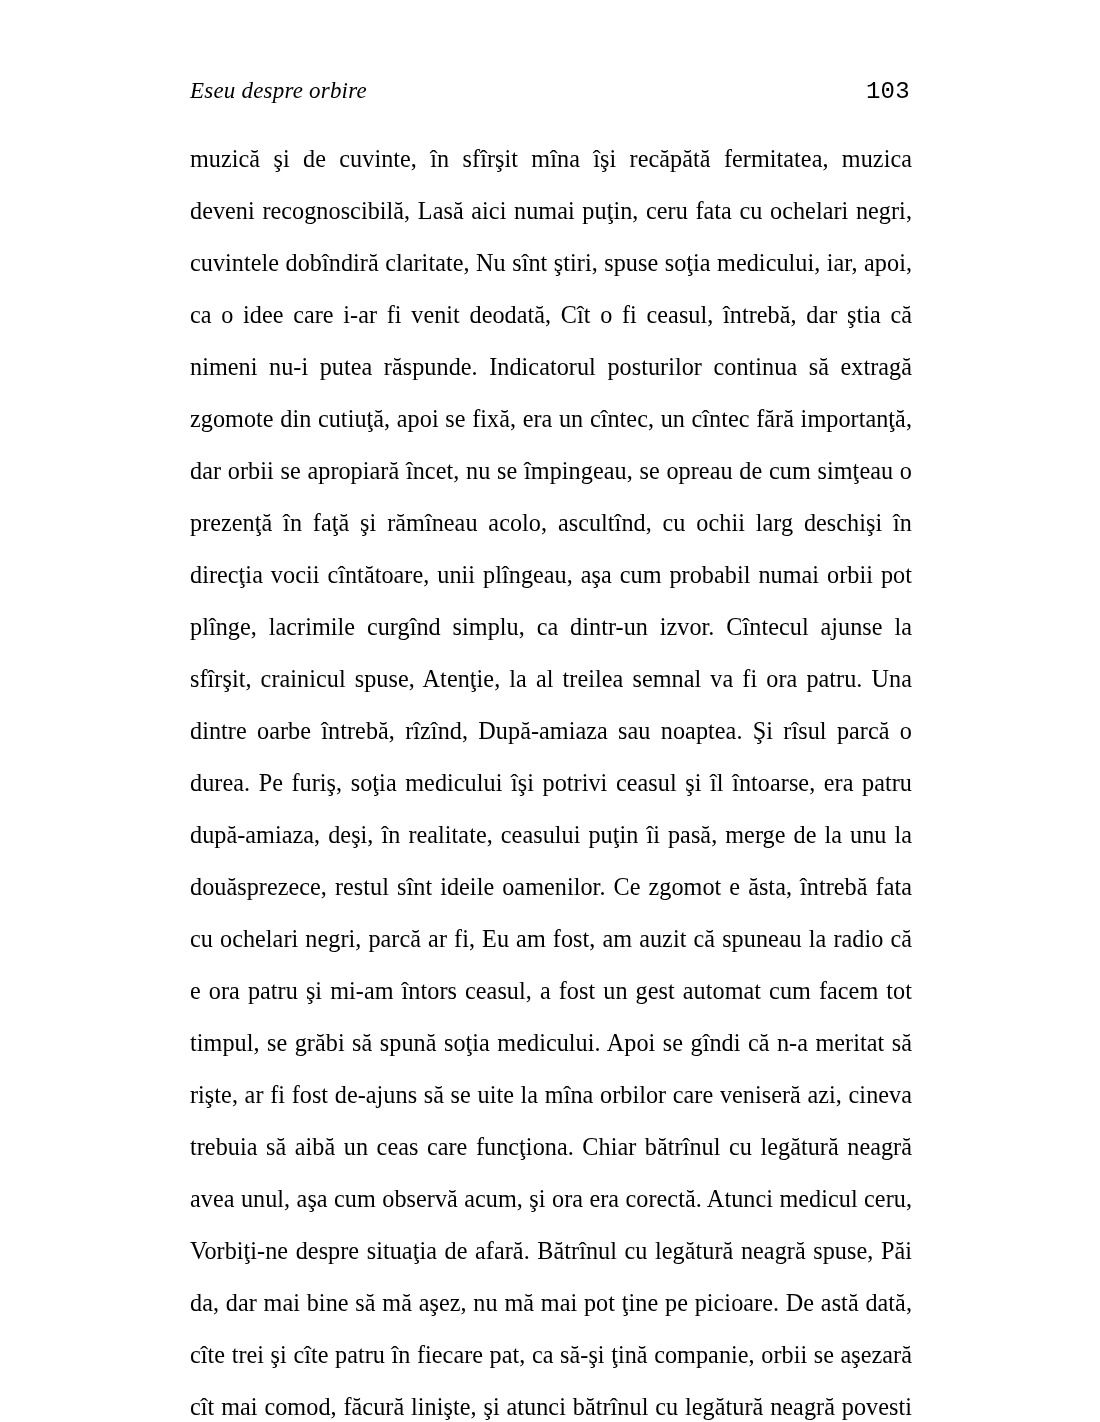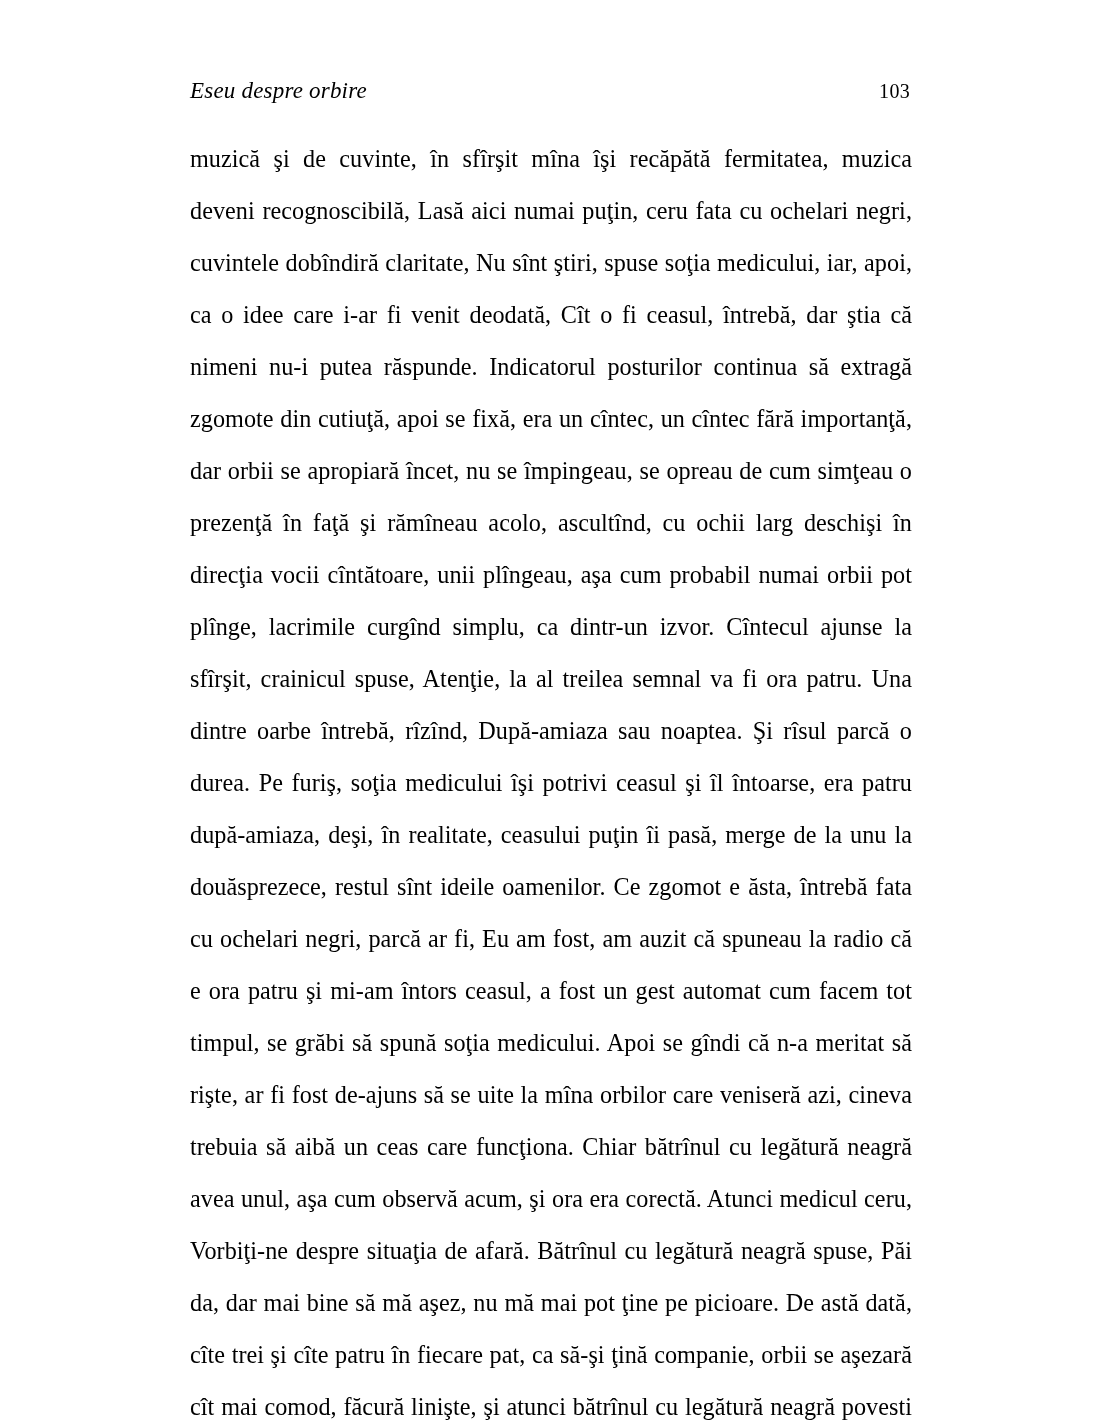--- a/index.html
+++ b/index.html
@@ -32,22 +32,23 @@
     justify-content: space-between;
     align-items: baseline;
   }
   .header .running-title {
     font-style: italic;
     font-size: 23px;
     letter-spacing: 0.2px;
     white-space: nowrap;
   }
   .header .folio {
-    font-size: 20px;
+    font-size: 24px;
     letter-spacing: 0.3px;
+    font-family: Liberation Mono, monospace;
   }
   .body-text {
     position: absolute;
     left: 190px;
     top: 133px;
     width: 722px;
     font-size: 24.2px;
     line-height: 52px;
     text-align: justify;
     text-justify: inter-word;

